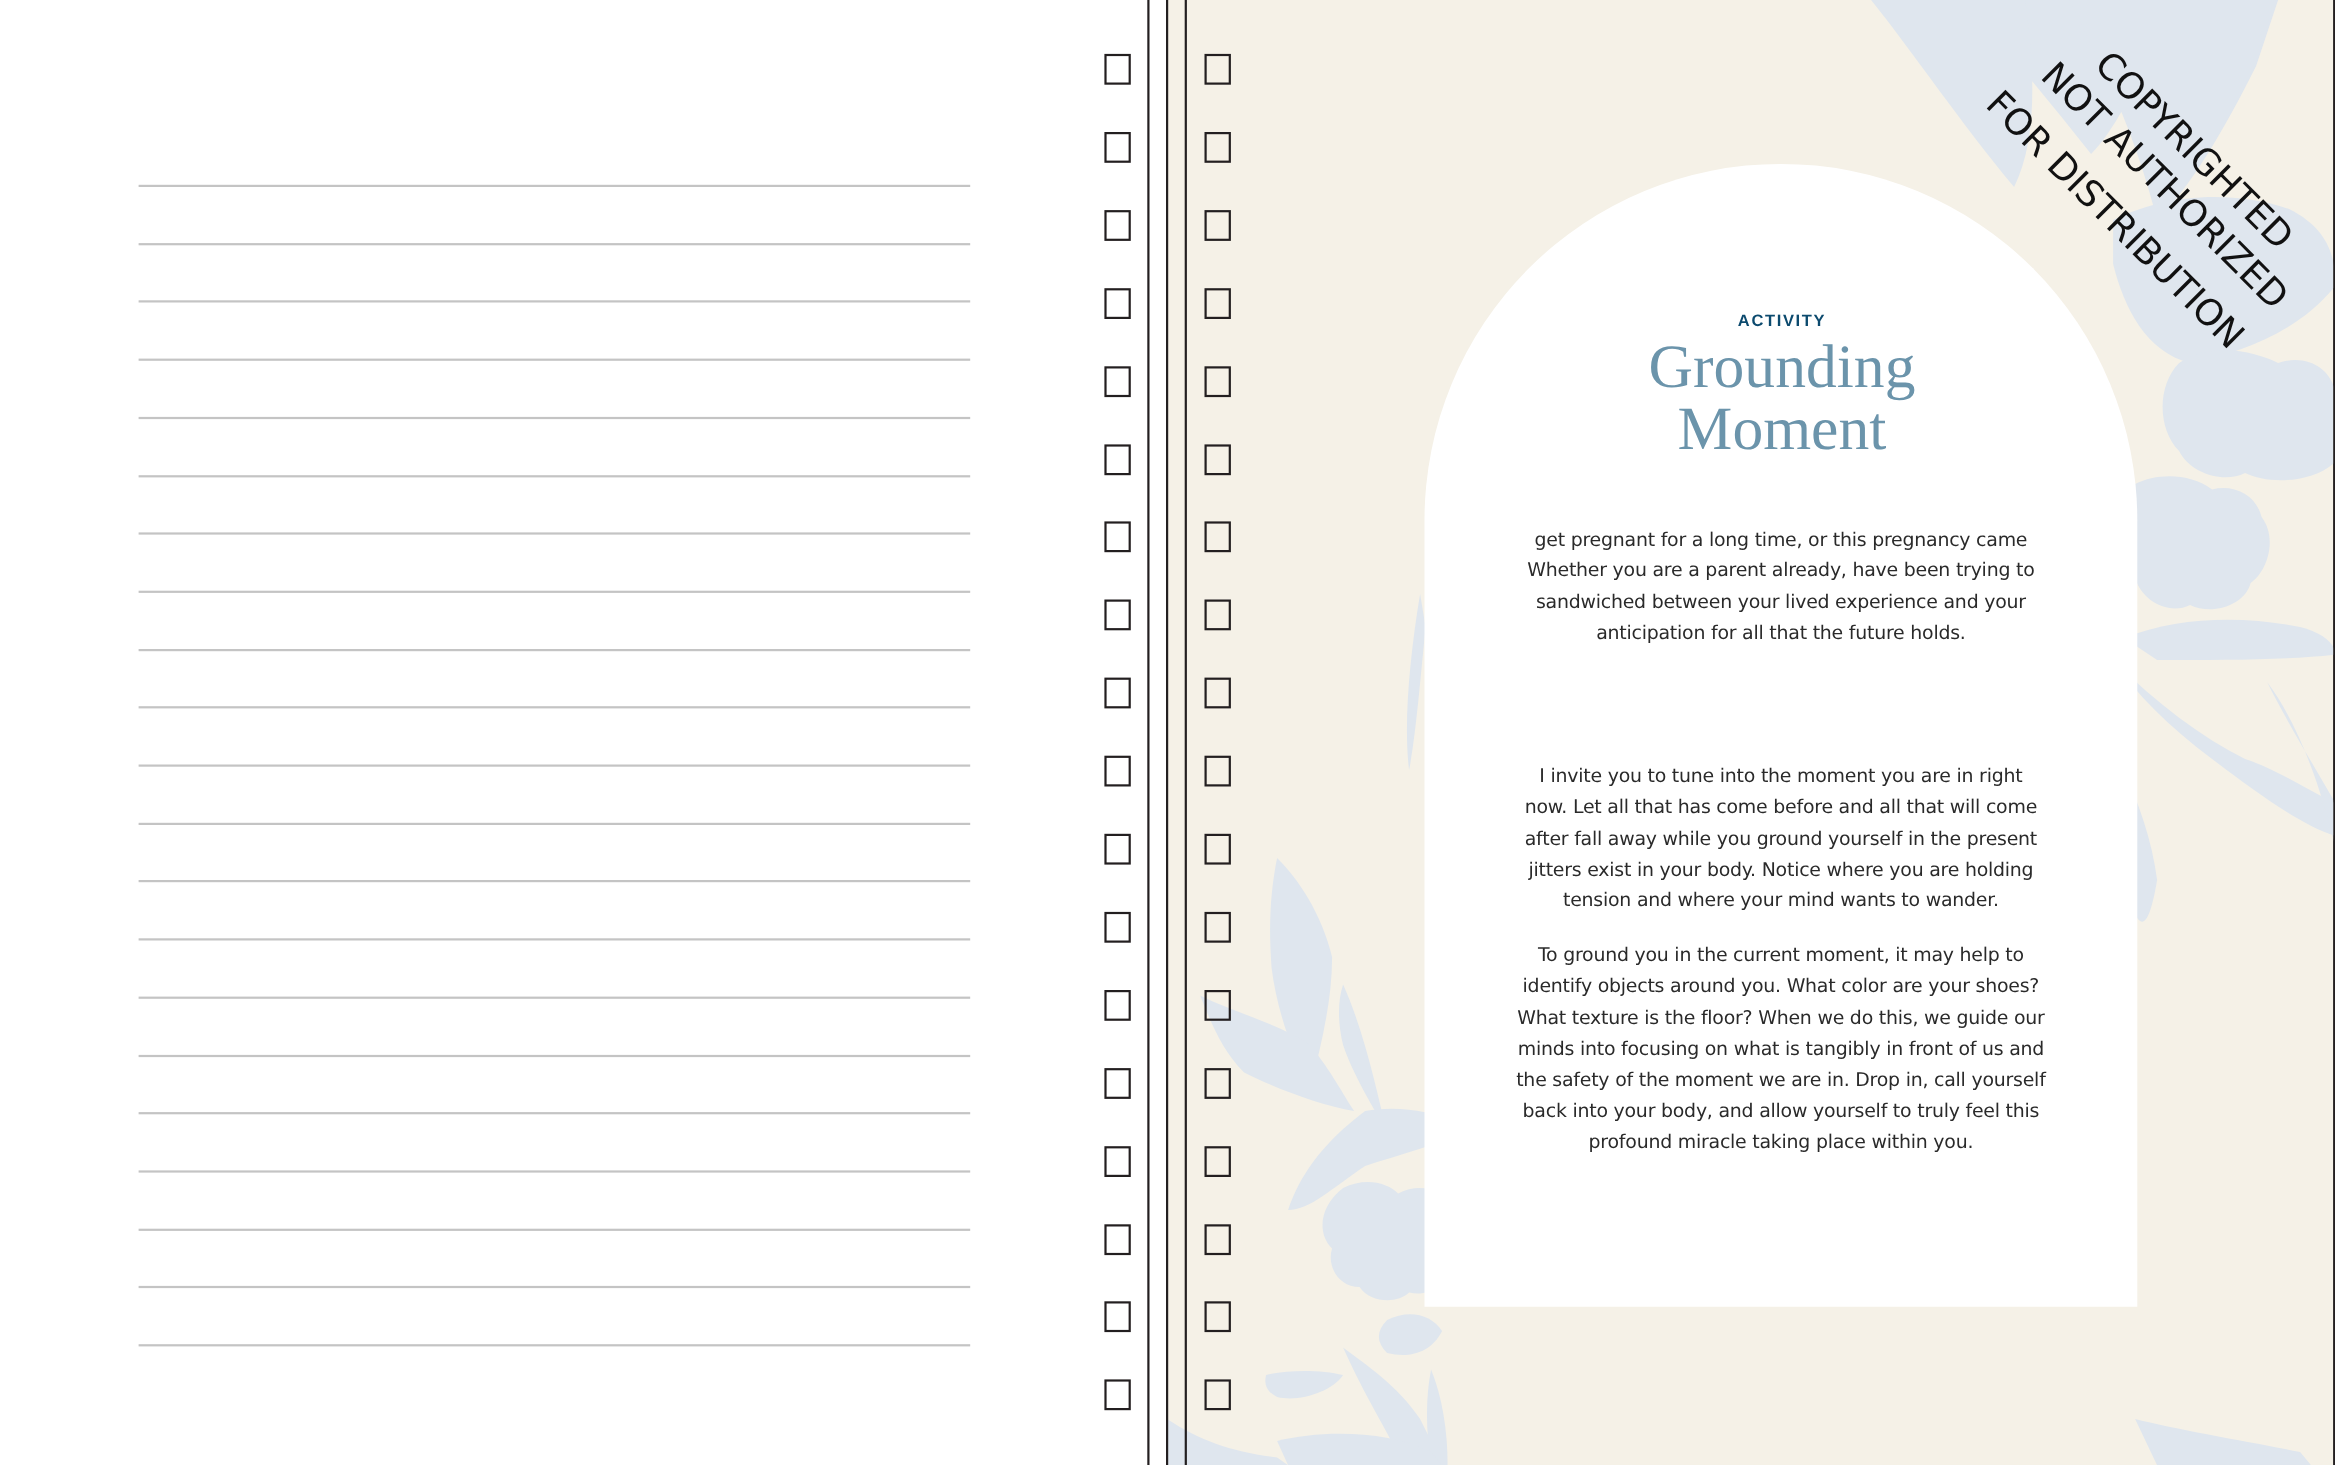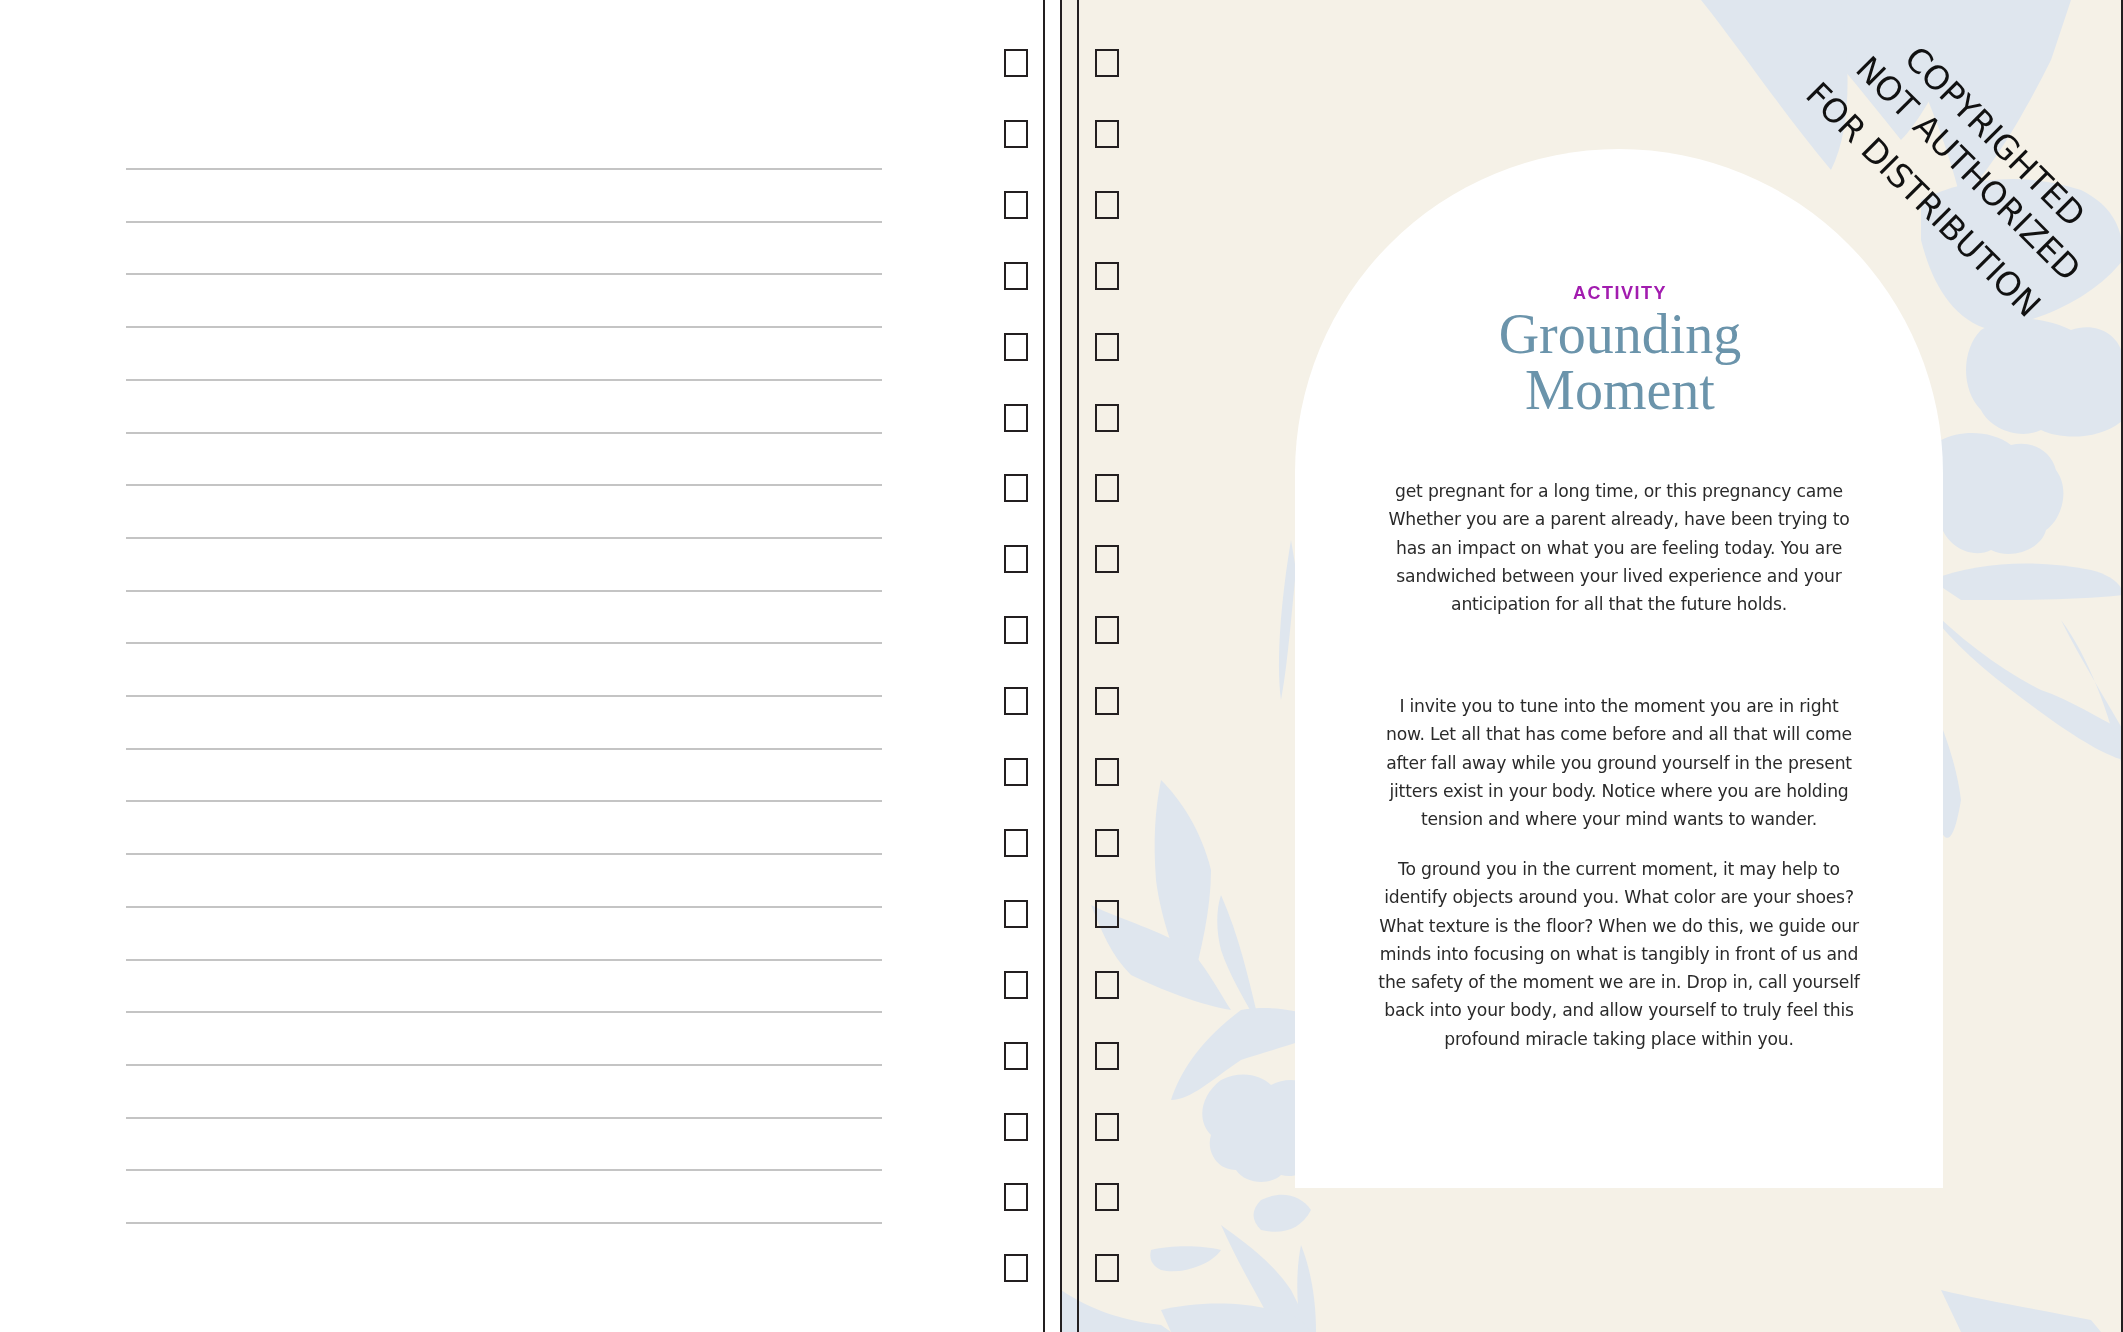--- a/index.html
+++ b/index.html
@@ -31,21 +31,21 @@
   .floral { position: absolute; left: 0; top: 0; width: 1062px; height: 1332px; }
 
   .arch {
     position: absolute; left: 234px; top: 149px; width: 648px; height: 1039px;
     background: #ffffff; border-radius: 324px 324px 0 0;
   }
 
   .activity-label {
     position: absolute; left: 0; top: 283px; width: 100%;
     text-align: center; font-family: "Liberation Sans", sans-serif;
-    font-weight: bold; font-size: 18px; letter-spacing: 1.5px; color: #a21caf;
+    font-weight: bold; font-size: 15px; letter-spacing: 1.5px; color: #0c4a6e;
   }
   .title {
     position: absolute; left: 1296px; top: 306px; width: 648px;
     text-align: center; font-family: "Liberation Serif", serif;
     font-size: 56px; line-height: 56px; color: #6b94ab; font-weight: normal;
   }
   .body-text {
     position: absolute; left: 1356px; width: 526px;
     text-align: center; font-family: "DejaVu Sans", sans-serif;
     font-size: 17.2px; line-height: 28.3px; color: #2a2a2a; letter-spacing: -0.2px;
@@ -173,21 +173,20 @@
   <div class="activity-label">ACTIVITY</div>
 </div>
 <div class="title">
   <div>Grounding</div>
   <div>Moment</div>
 </div>
 
 <div class="body-text" style="top:477px;" id="para-0">
     <div style="white-space: nowrap;">get pregnant for a long time, or this pregnancy came</div>
     <div style="white-space: nowrap;">Whether you are a parent already, have been trying to</div>
-    <div style="white-space: nowrap;">has an impact on what you are feeling today. You are</div>
     <div style="white-space: nowrap;">sandwiched between your lived experience and your</div>
     <div style="white-space: nowrap;">anticipation for all that the future holds.</div>
   </div>
 <div class="body-text" style="top:666px;margin-top:26px;" id="para-1">
     <div style="white-space: nowrap;">I invite you to tune into the moment you are in right</div>
     <div style="white-space: nowrap;">now. Let all that has come before and all that will come</div>
     <div style="white-space: nowrap;">after fall away while you ground yourself in the present</div>
     <div style="white-space: nowrap;">jitters exist in your body. Notice where you are holding</div>
     <div style="white-space: nowrap;">tension and where your mind wants to wander.</div>
   </div>

